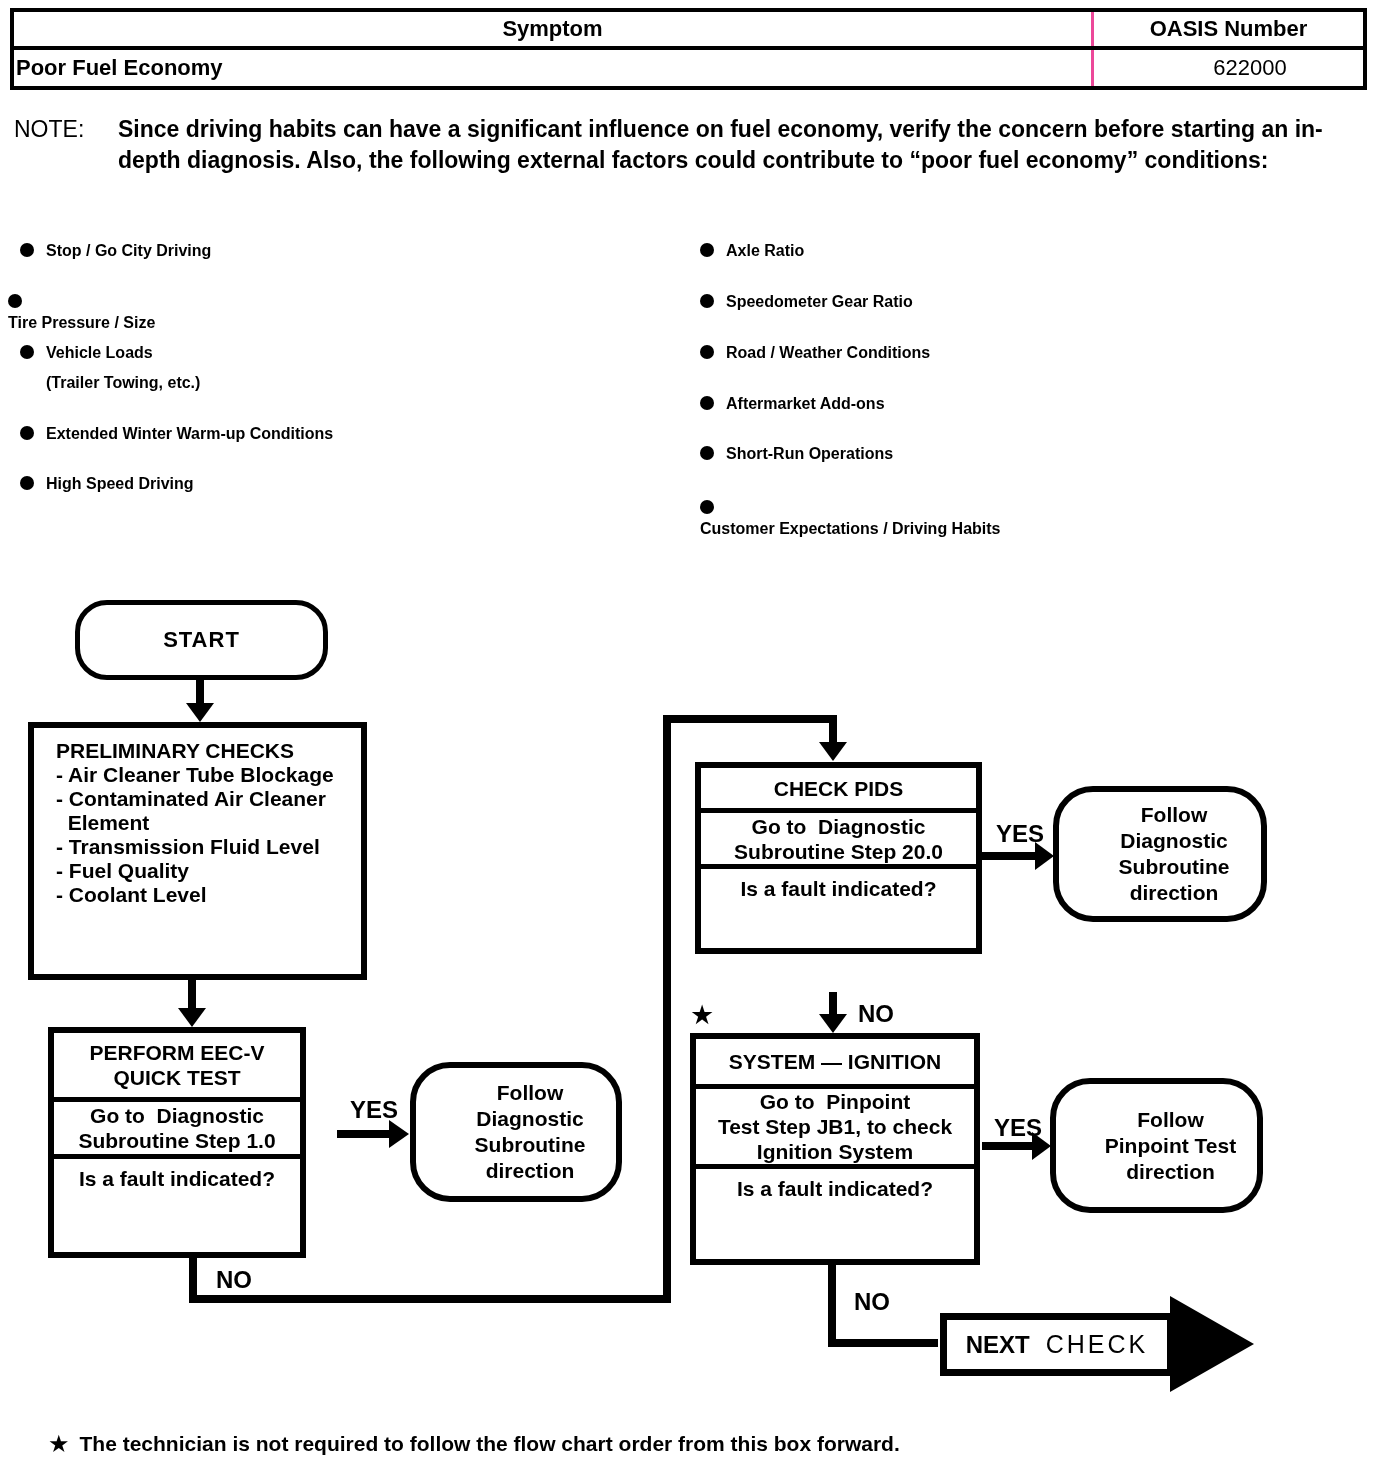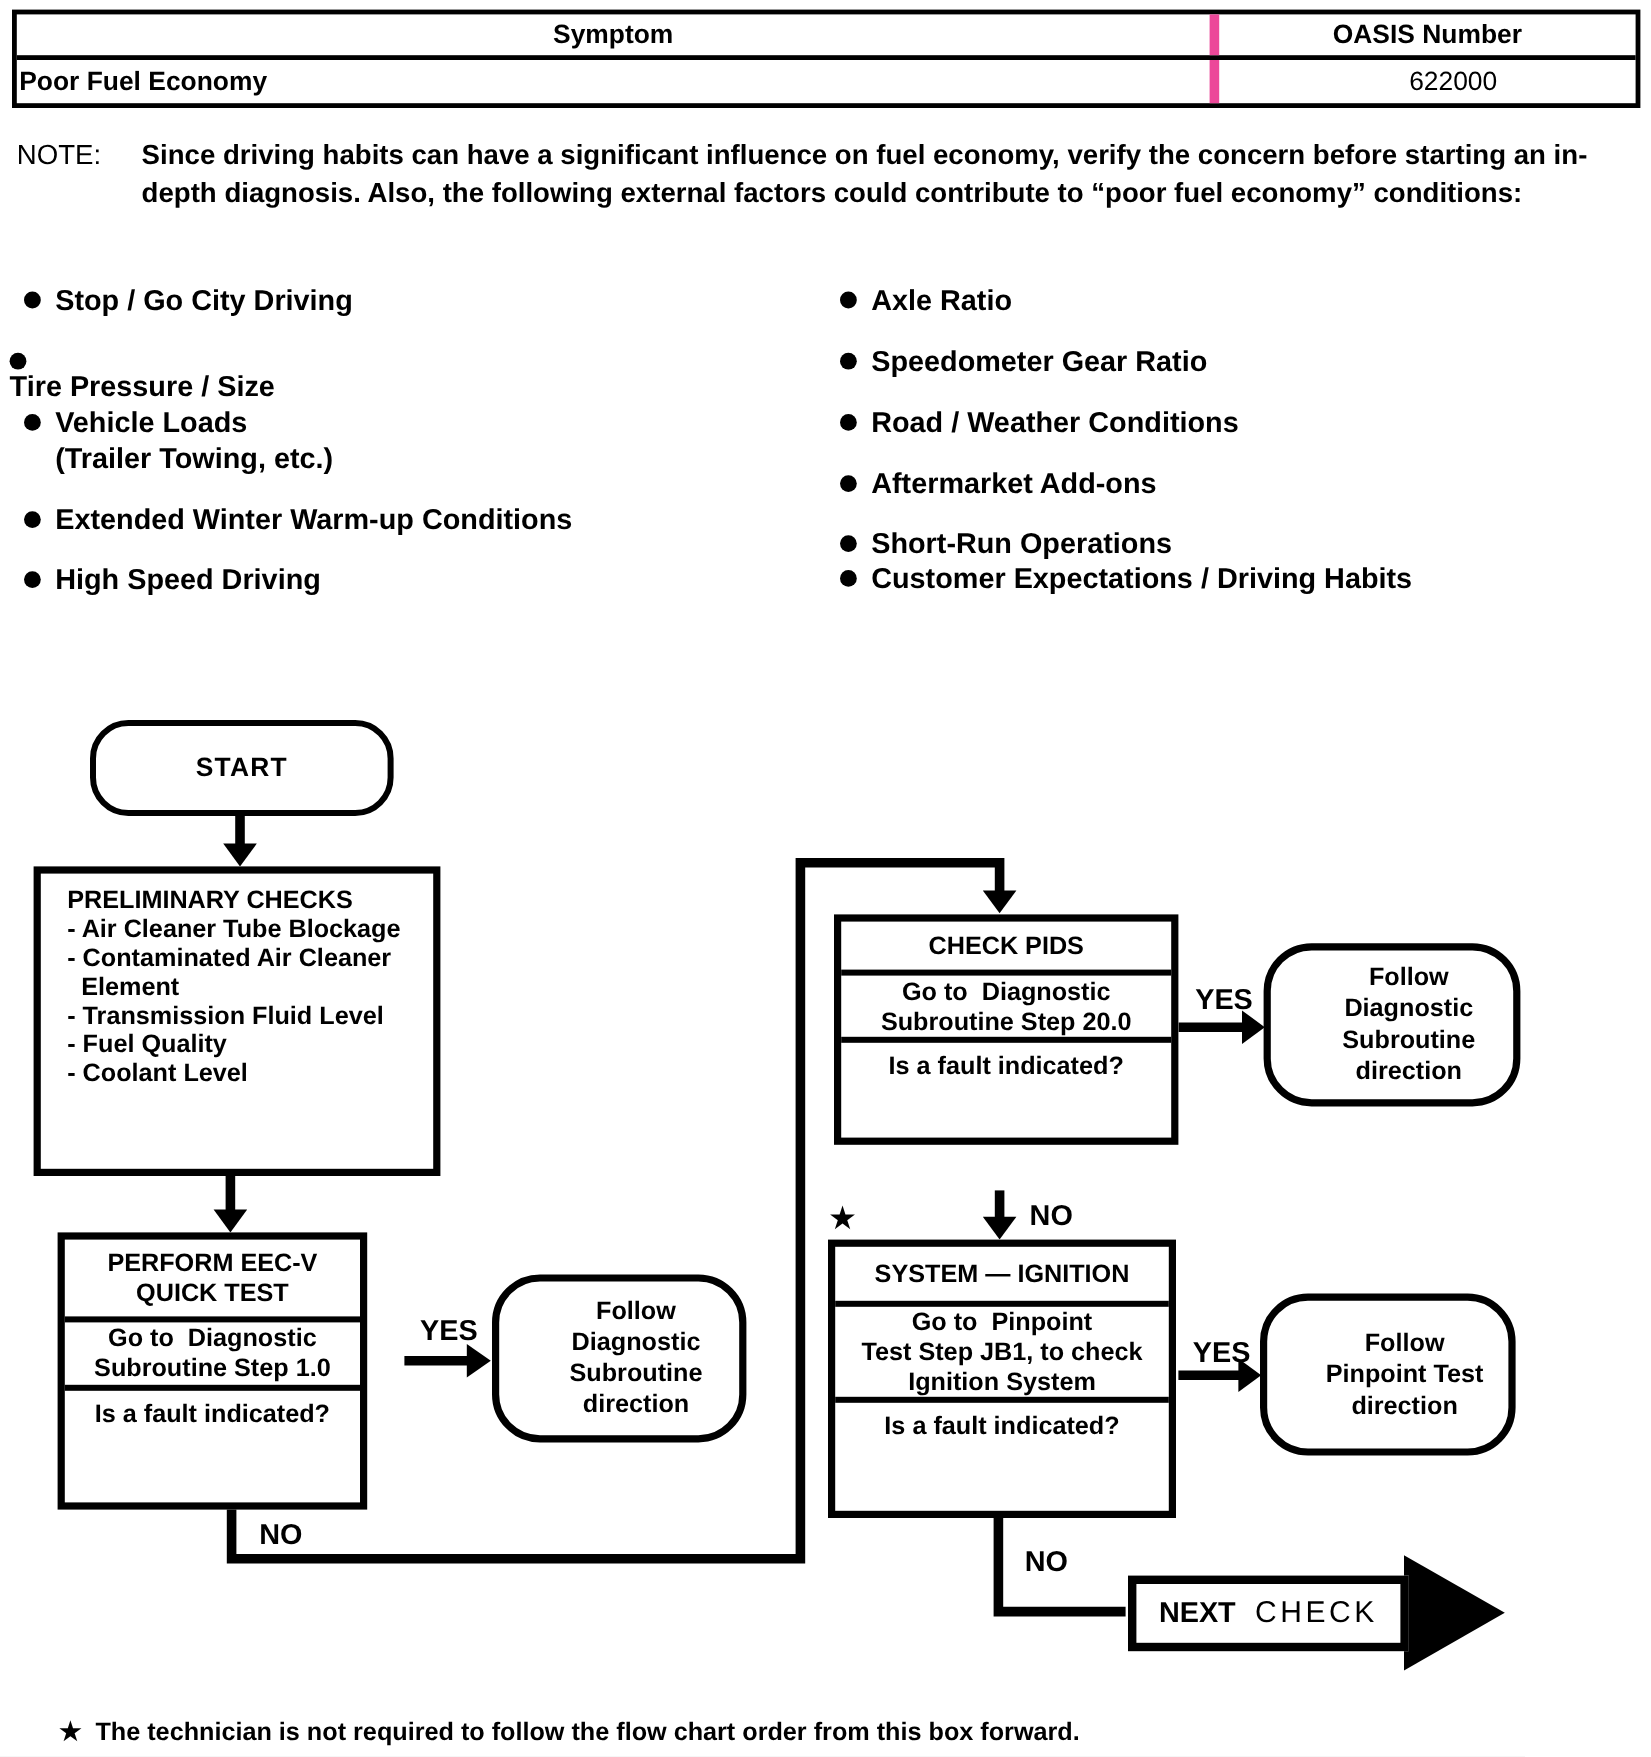--- a/index.html
+++ b/index.html
@@ -8,30 +8,30 @@
     font-family:"Liberation Sans","DejaVu Sans",sans-serif;color:#000;
     margin:0 auto;overflow:hidden;
   }
   .abs{position:absolute;}
   
   .symtable{left:10px;top:8px;width:1357px;height:82px;border:4px solid #000;box-sizing:border-box;z-index:2;}
   .symrow{display:flex;width:100%;box-sizing:border-box;}
   .symrow.head{height:38px;border-bottom:4px solid #000;}
   .symrow.body{height:36px;}
   .symcell{box-sizing:border-box;display:flex;align-items:center;font-size:22px;}
-  .symcell.c1{width:1002px;border-right:8px solid #ec4899;justify-content:center;}
+  .symcell.c1{width:1080px;border-right:3px solid #ec4899;justify-content:center;}
   .symcell.c2{flex:1;justify-content:center;}
   .head .symcell{font-weight:bold;}
   .body .c1{justify-content:flex-start;padding-left:2px;font-weight:bold;}
   .body .c2{font-weight:normal;padding-left:43px;}
   
   .note-label{left:14px;top:116px;font-size:23px;font-weight:normal;}
   .note-body{left:118px;top:114px;width:1225px;font-size:23px;font-weight:bold;line-height:31px;}
   
-  .bullet-item{display:flex;align-items:flex-start;font-size:24px;font-weight:bold;line-height:30px;white-space:pre;}
+  .bullet-item{display:flex;align-items:flex-start;font-size:16px;font-weight:bold;line-height:30px;white-space:pre;}
   .dot{width:14px;height:14px;border-radius:50%;background:#000;flex:0 0 14px;margin-top:7px;margin-right:12px;}
   
   #wires{left:0;top:0;width:1376px;height:1464px;z-index:1;pointer-events:none;}
   .fbox{box-sizing:border-box;border:6px solid #000;background:#fff;z-index:2;}
   .oval{left:75px;top:600px;width:253px;height:80px;border-width:5px;border-radius:32px;
         display:flex;align-items:center;justify-content:center;font-size:22px;font-weight:bold;letter-spacing:1px;}
   .prelim{left:28px;top:722px;width:339px;height:258px;padding:11px 0 0 22px;font-size:21px;font-weight:bold;line-height:24px;white-space:pre;}
   .dbox{display:flex;flex-direction:column;font-weight:bold;font-size:21px;line-height:25px;text-align:center;}
   .dsect{box-sizing:border-box;display:flex;align-items:center;justify-content:center;white-space:pre;}
   .dsect.rule{border-bottom:5px solid #000;}
@@ -102,21 +102,21 @@
     <span>Road / Weather Conditions</span>
   </div>
   <div class="abs bullet-item" style="left:700px;top:389px;">
     <span class="dot"></span>
     <span>Aftermarket Add-ons</span>
   </div>
   <div class="abs bullet-item" style="left:700px;top:439px;">
     <span class="dot"></span>
     <span>Short-Run Operations</span>
   </div>
-  <div class="abs bullet-item" style="left:700px;top:468px;">
+  <div class="abs bullet-item" style="left:700px;top:493px;flex-direction:column;">
     <span class="dot"></span>
     <span>Customer Expectations / Driving Habits</span>
   </div>
 
   <svg class="abs" id="wires" viewBox="0 0 1376 1464" xmlns="http://www.w3.org/2000/svg">
     <g stroke="#000" stroke-width="8" fill="none" stroke-linejoin="miter">
       <path d="M200 661 V705"></path>
       <path d="M192 977 V1010"></path>
       <path d="M337 1134 H391"></path>
       <path d="M193 1255 V1299 H667 V719 H833 V744"></path>

